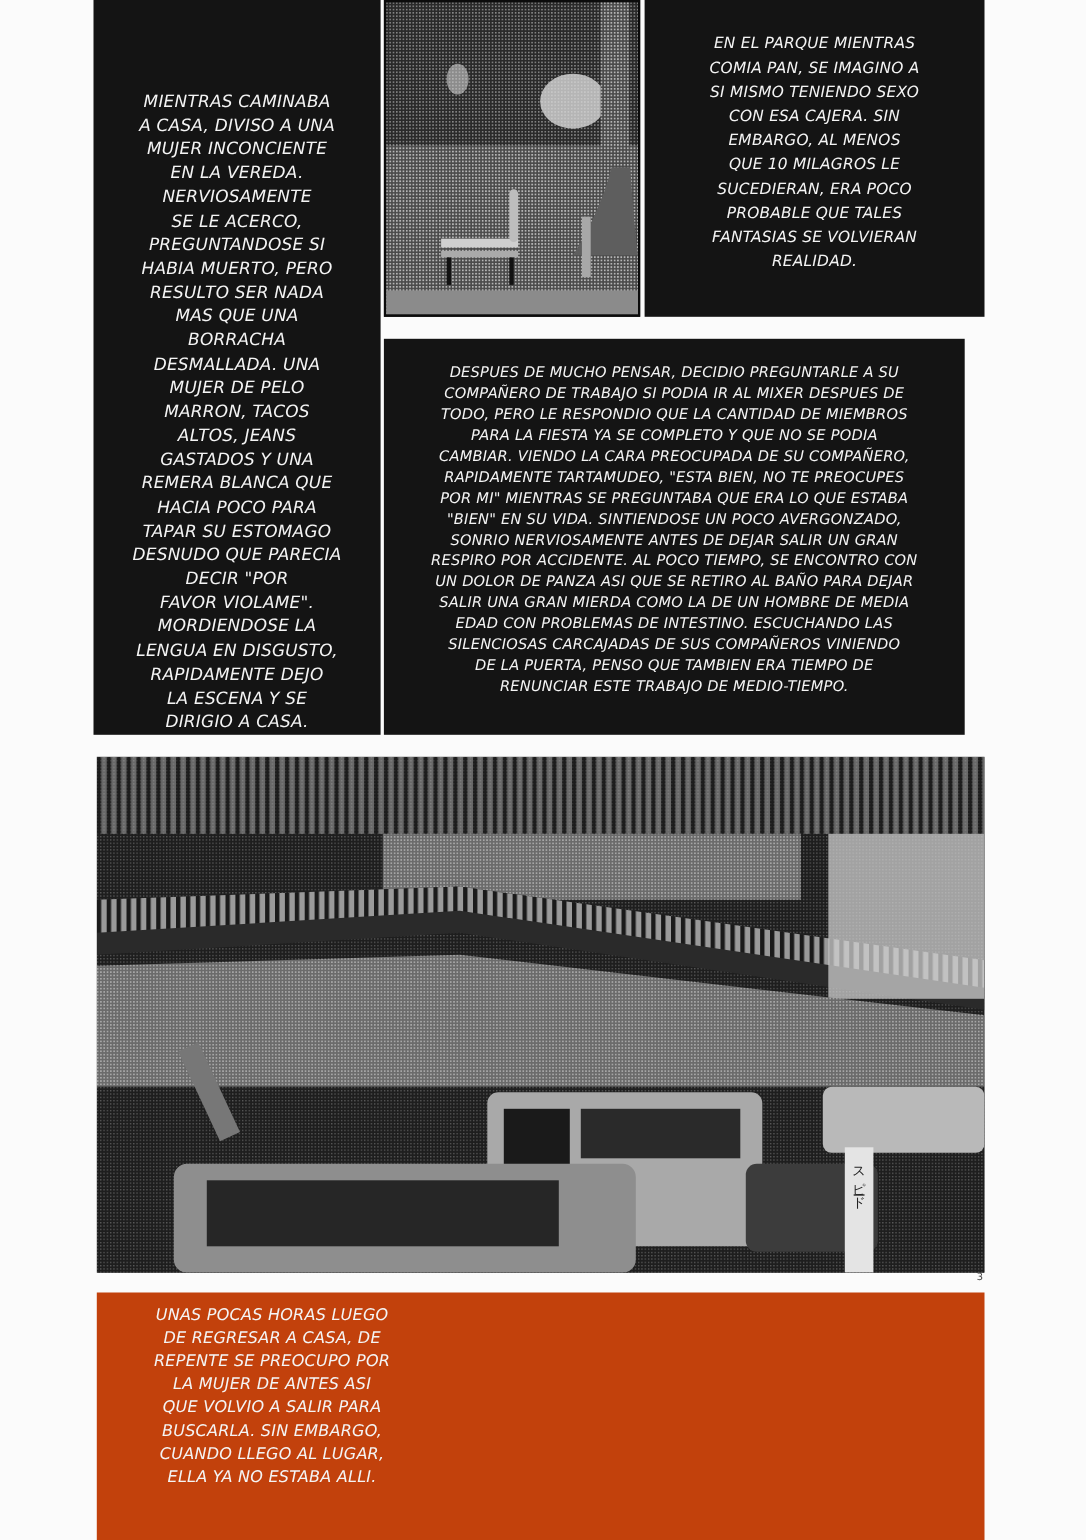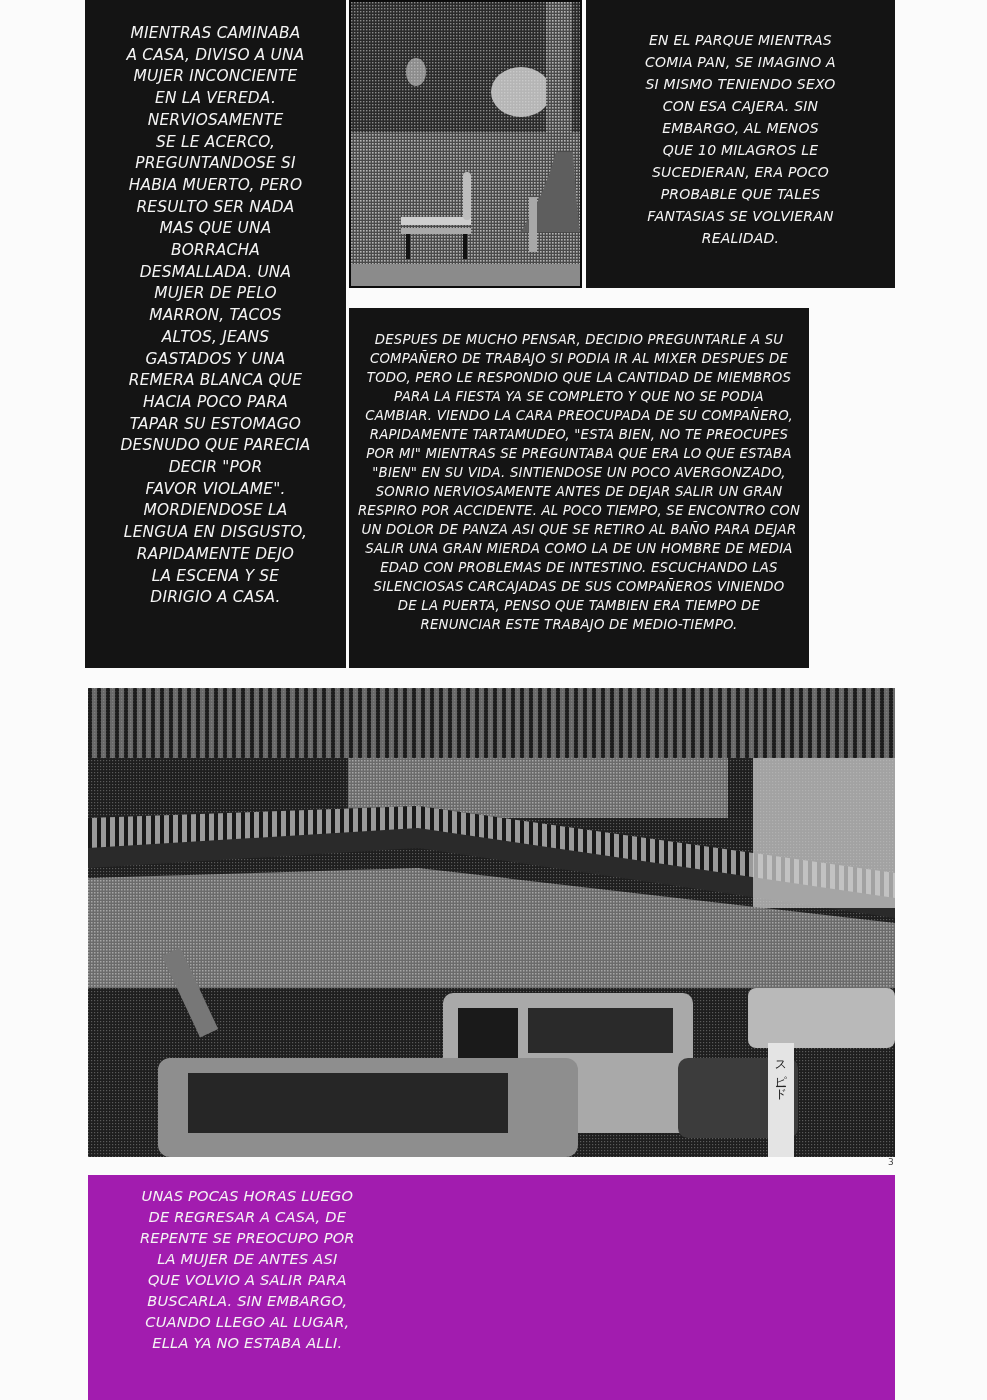--- a/index.html
+++ b/index.html
@@ -8,29 +8,29 @@
     font-family: "DejaVu Sans", sans-serif;
   }
   .panel { position:absolute; background:#111; box-sizing:border-box; }
   .text-panel {
     display:flex; align-items:center; justify-content:center;
     color:#f4f4f4; text-align:center; text-transform:uppercase;
     font-family: "DejaVu Sans", sans-serif; font-style:oblique;
     letter-spacing:0.2px;
   }
   .text-panel .caption { white-space:pre-line; }
-  #p-left { left:85px; top:0; width:261px; height:668px; background:#141414; }
+  #p-left { left:85px; top:0; width:261px; height:668px; background:#141414;align-items:flex-end; }
   #p-left .caption { font-size:15.4px; line-height:21.7px; margin-top:-36px; }
   #p-park { left:349px; top:0; width:233px; height:288px; background:#222; border:2px solid #0b0b0b; overflow:hidden; }
   #p-topright { left:586px; top:0; width:309px; height:288px; background:#141414; }
   #p-topright .caption { font-size:14px; line-height:22px; margin-top:-10px; }
-  #p-mid { left:349px; top:308px; width:460px; height:360px; background:#141414; }
+  #p-mid { left:349px; top:308px; width:528px; height:360px; background:#141414; }
   #p-mid .caption { font-size:13.3px; line-height:19px; margin-top:-12px; }
   #p-street { left:88px; top:688px; width:807px; height:469px; background:#3a3a3a; overflow:hidden; }
-  #p-bottom { left:88px; top:1175px; width:807px; height:225px; background:#a21caf; justify-content:flex-start; }
+  #p-bottom { left:88px; top:1175px; width:807px; height:225px; background:#c2410c; justify-content:flex-start; }
   #p-bottom .caption { font-size:14.6px; line-height:21px; margin-left:52px; margin-top:-38px; }
   #page-number { position:absolute; left:888px; top:1157px; font-size:9px; color:#444; }
   svg { display:block; }
 </style>
 </head>
 <body>
 
 <div id="p-left" class="panel text-panel">
   <div class="caption">MIENTRAS CAMINABA
 A CASA, DIVISO A UNA

